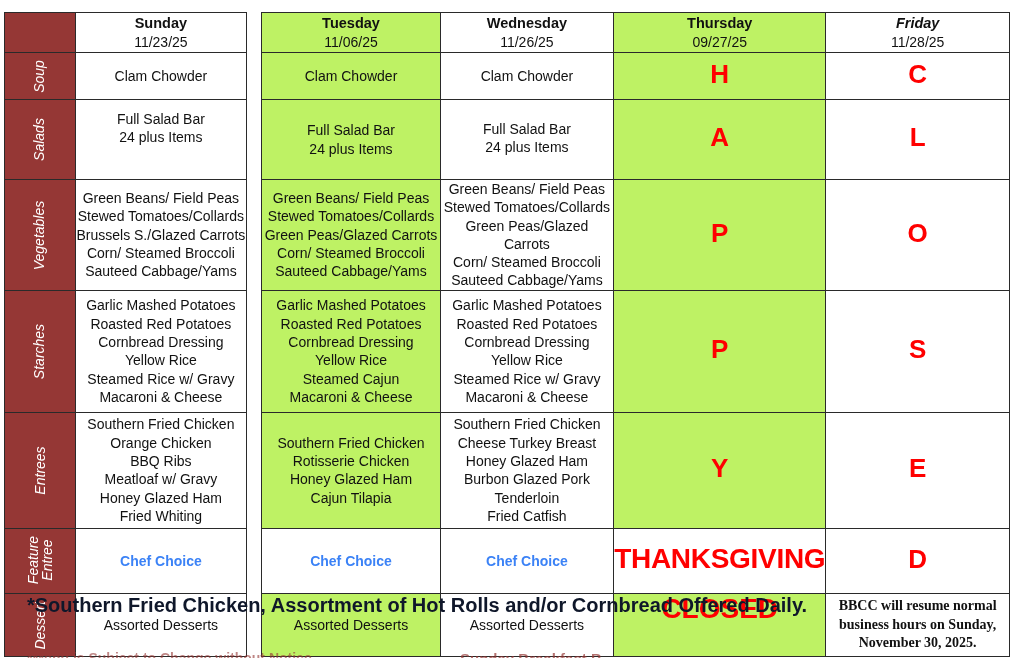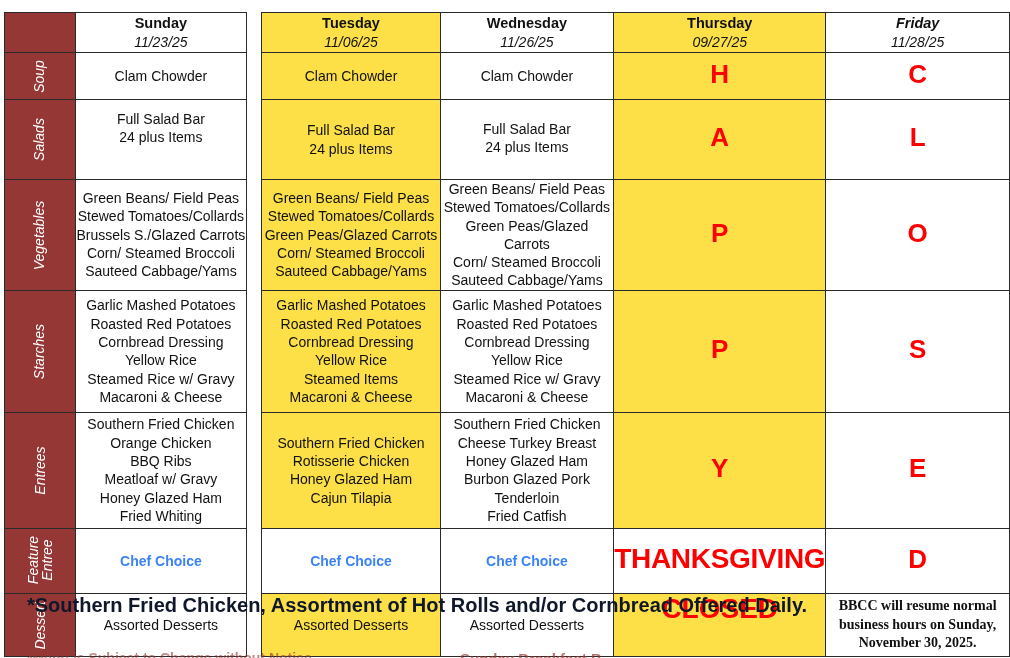--- a/index.html
+++ b/index.html
@@ -1,25 +1,25 @@
 <!DOCTYPE html>
 <html><head>
 <meta charset="utf-8">
 <style>
   html, body { margin:0; padding:0; background:#ffffff; }
   body { width:1010px; height:658px; overflow:hidden; position:relative; font-family:"Liberation Sans", sans-serif; }
   .menu-table { position:absolute; left:4px; top:12px; border-collapse:collapse; table-layout:fixed; }
   .menu-table td { border:1.5px solid #2a2a2a; padding:0; text-align:center; vertical-align:middle; font-size:14px; line-height:18.3px; color:#111; }
-  .menu-table td.gray { background:#fde047; }
+  .menu-table td.gray { background:#bef264; }
   .menu-table td.label { background:#953735; color:#fff; border-color:#2a2a2a; }
   .menu-table td.gap { border-top:none; border-bottom:none; }
   .rot { display:inline-block; transform:rotate(-90deg); font-style:italic; white-space:nowrap; font-size:14px; line-height:15px; }
   .hdr-day { font-weight:bold; font-size:14.5px; display:block; line-height:19px; }
   .hdr-day.italic { font-style:italic; }
-  .hdr-date { display:block; font-size:14px; line-height:18px;font-style:italic; }
+  .hdr-date { display:block; font-size:14px; line-height:18px; }
   .big-letter { color:#ff0000; font-weight:bold; font-size:26px; }
   .chef { color:#3b82f6; font-weight:bold; font-size:14px; }
   .thanks { color:#ff0000; font-weight:bold; font-size:28px; letter-spacing:-0.3px; }
   .closed { color:#ff0000; font-weight:bold; font-size:28px; }
   .resume { color:#ff0000; font-weight:bold; font-size:13.5px; text-align:left; line-height:17.5px; padding-left:6px;font-family:Liberation Serif, serif; }
   .footnote { position:absolute; left:27px; top:594px; color:#0f172a; font-weight:bold; font-size:20px; }
   .footnote2 { position:absolute; left:27px; top:650px; color:#953735; font-weight:bold; font-size:14px; opacity:0.6; height:8px; overflow:hidden; }
   .footnote3 { position:absolute; left:460px; top:650px; color:#953735; font-weight:bold; font-size:15px; opacity:0.7; height:8px; overflow:hidden; }
   .item { display:block; }
 </style>
@@ -129,21 +129,21 @@
       <span class="item">Yellow Rice</span>
       <span class="item">Steamed Rice w/ Gravy</span>
       <span class="item">Macaroni &amp; Cheese</span>
     </td>
     <td class="gap"></td>
     <td class="gray">
       <span class="item">Garlic Mashed Potatoes</span>
       <span class="item">Roasted Red Potatoes</span>
       <span class="item">Cornbread Dressing</span>
       <span class="item">Yellow Rice</span>
-      <span class="item">Steamed Items</span>
+      <span class="item">Steamed Cajun</span>
       <span class="item">Macaroni &amp; Cheese</span>
     </td>
     <td>
       <span class="item">Garlic Mashed Potatoes</span>
       <span class="item">Roasted Red Potatoes</span>
       <span class="item">Cornbread Dressing</span>
       <span class="item">Yellow Rice</span>
       <span class="item">Steamed Rice w/ Gravy</span>
       <span class="item">Macaroni &amp; Cheese</span>
     </td>

